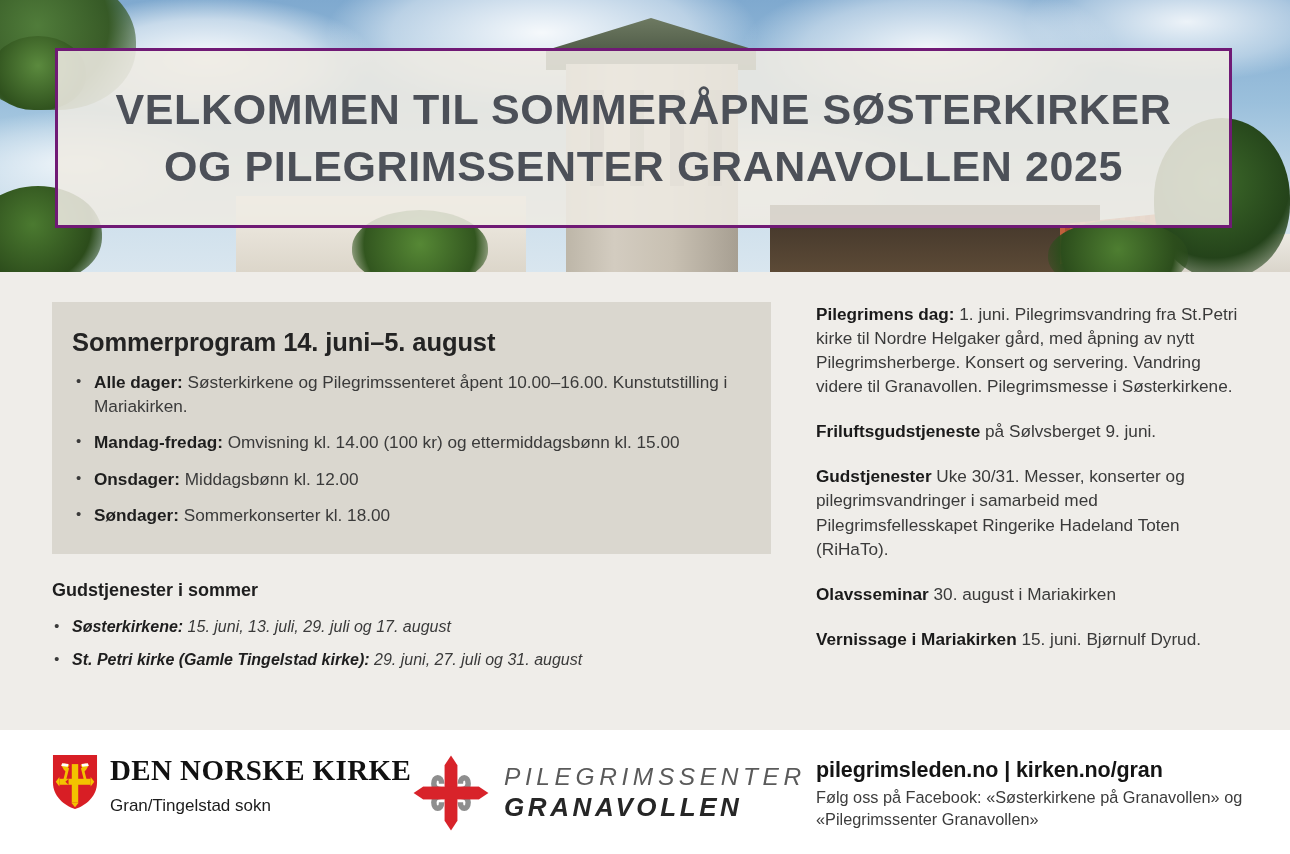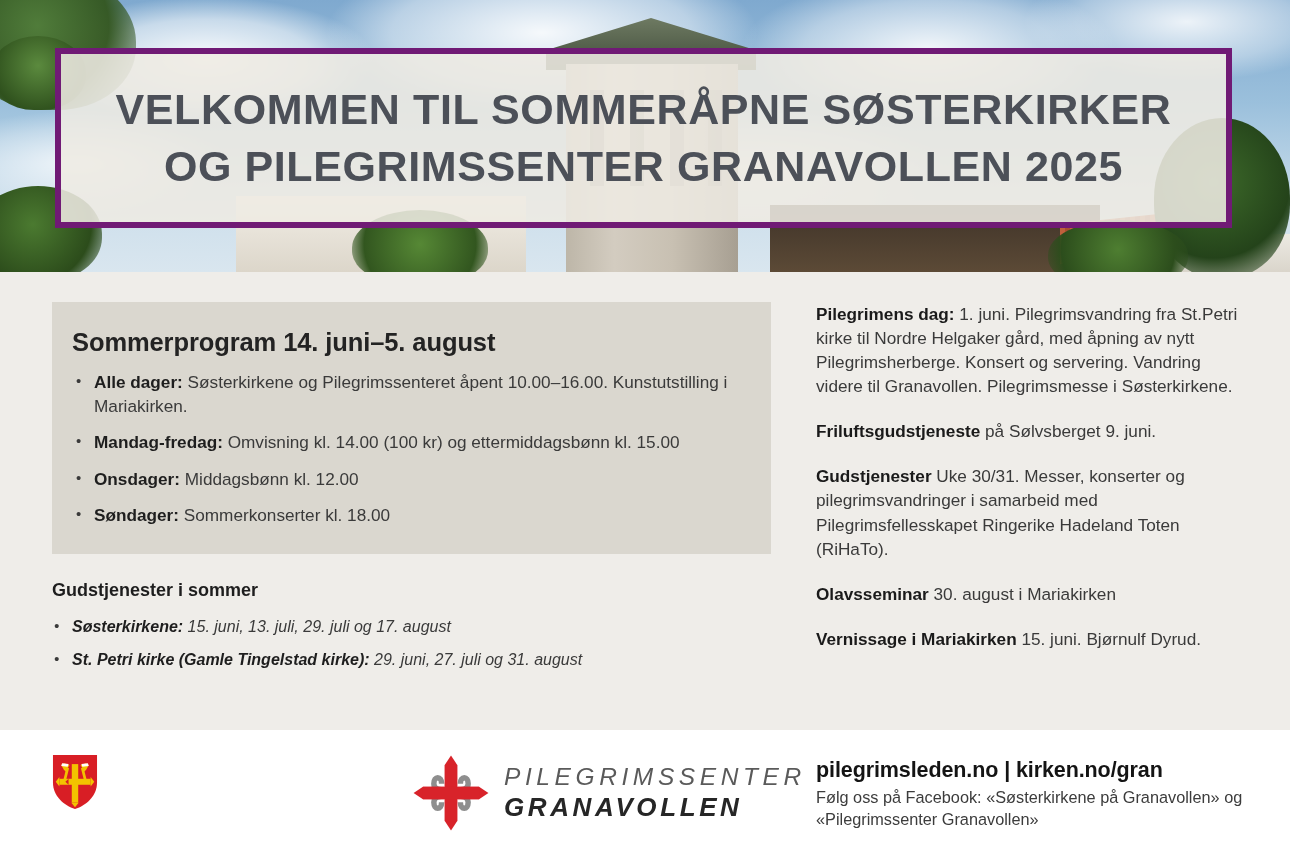--- a/index.html
+++ b/index.html
@@ -137,21 +137,21 @@
     left: 1048px; top: 220px;
     width: 140px; height: 70px;
     background: radial-gradient(circle at 50% 42%, #4E7E31 0%, #2C4D1C 70%, rgba(44,77,28,0.05) 100%);
   }
 
   
   .banner {
     position: absolute;
     left: 55px; top: 48px;
     width: 1177px; height: 180px;
-    border: 6px solid #701a75;
+    border: 3px solid #701a75;
     background: rgba(238,235,227,0.88);
     display: flex;
     align-items: center;
     justify-content: center;
   }
   .banner-title {
     width: 100%;
     text-align: center;
     color: #4C5058;
     font-size: 43px;
@@ -432,20 +432,24 @@
           <path d="M38 24 L30 38 L26 35 L20 24 L26 20 Z"></path>
           <path d="M62 24 L70 38 L74 35 L80 24 L74 20 Z"></path>
           <rect x="28" y="30" width="6" height="26" transform="rotate(14 31 43)"></rect>
           <rect x="66" y="30" width="6" height="26" transform="rotate(-14 69 43)"></rect>
         </g>
         <g fill="#FFFFFF">
           <path d="M22 20 L36 22 L34 28 L20 26 Z"></path>
           <path d="M78 20 L64 22 L66 28 L80 26 Z"></path>
         </g>
       </svg>
+      <div class="dnk-text">
+        <div class="dnk-title">DEN NORSKE KIRKE</div>
+        <div class="dnk-sub">Gran/Tingelstad sokn</div>
+      </div>
     </div>
 
     <div class="pilegrim">
       <svg class="pil-cross" viewBox="0 0 100 100">
 
         <g fill="none" stroke="#8E8E8E" stroke-width="7">
           <path d="M38 38 C38 28 28 28 28 38 C28 46 36 46 44 46"></path>
           <path d="M62 38 C62 28 72 28 72 38 C72 46 64 46 56 46"></path>
           <path d="M38 62 C38 72 28 72 28 62 C28 54 36 54 44 54"></path>
           <path d="M62 62 C62 72 72 72 72 62 C72 54 64 54 56 54"></path>

